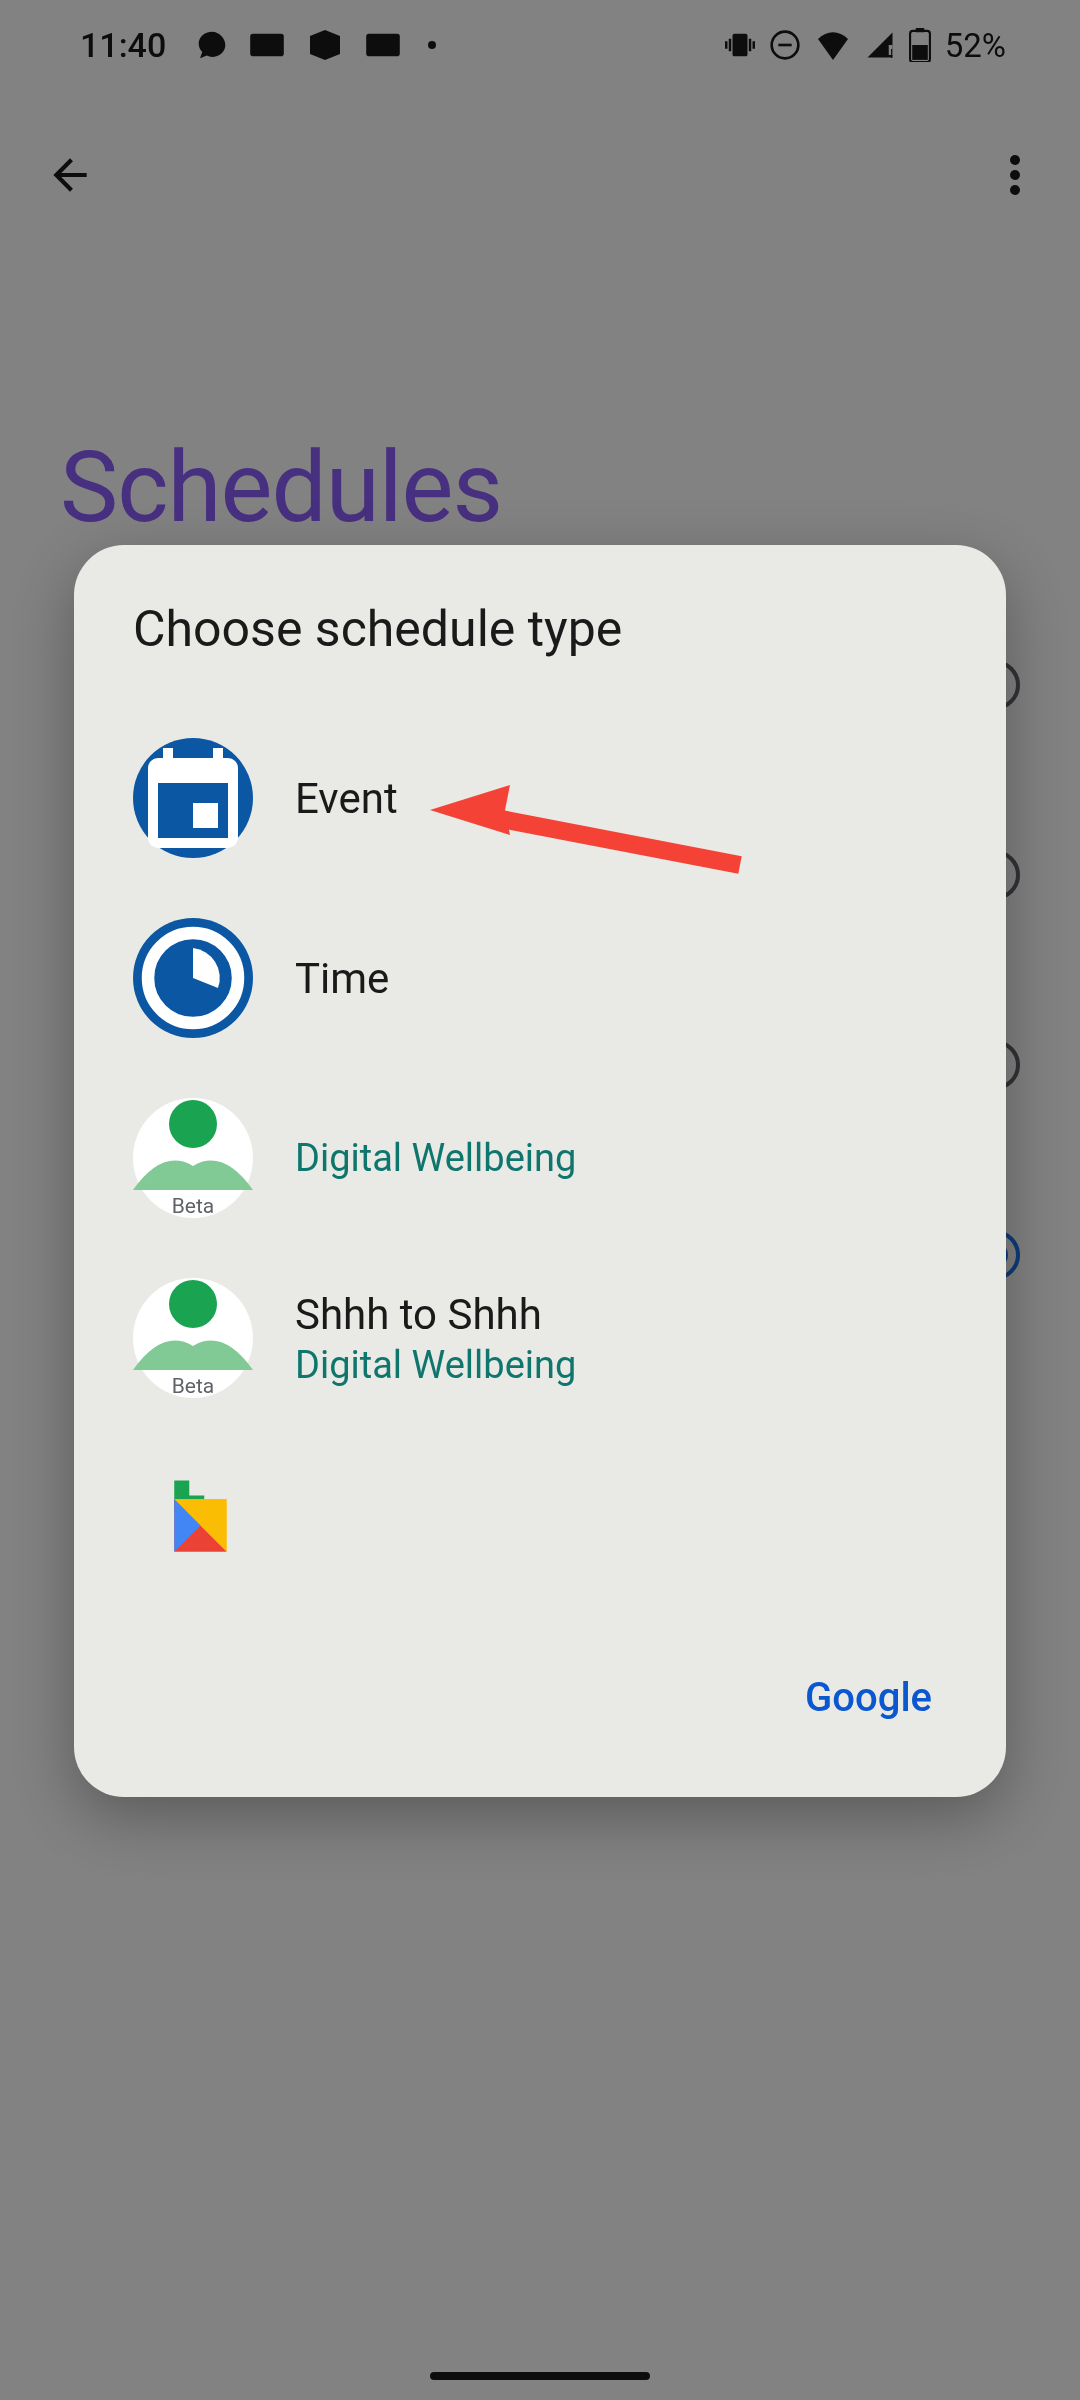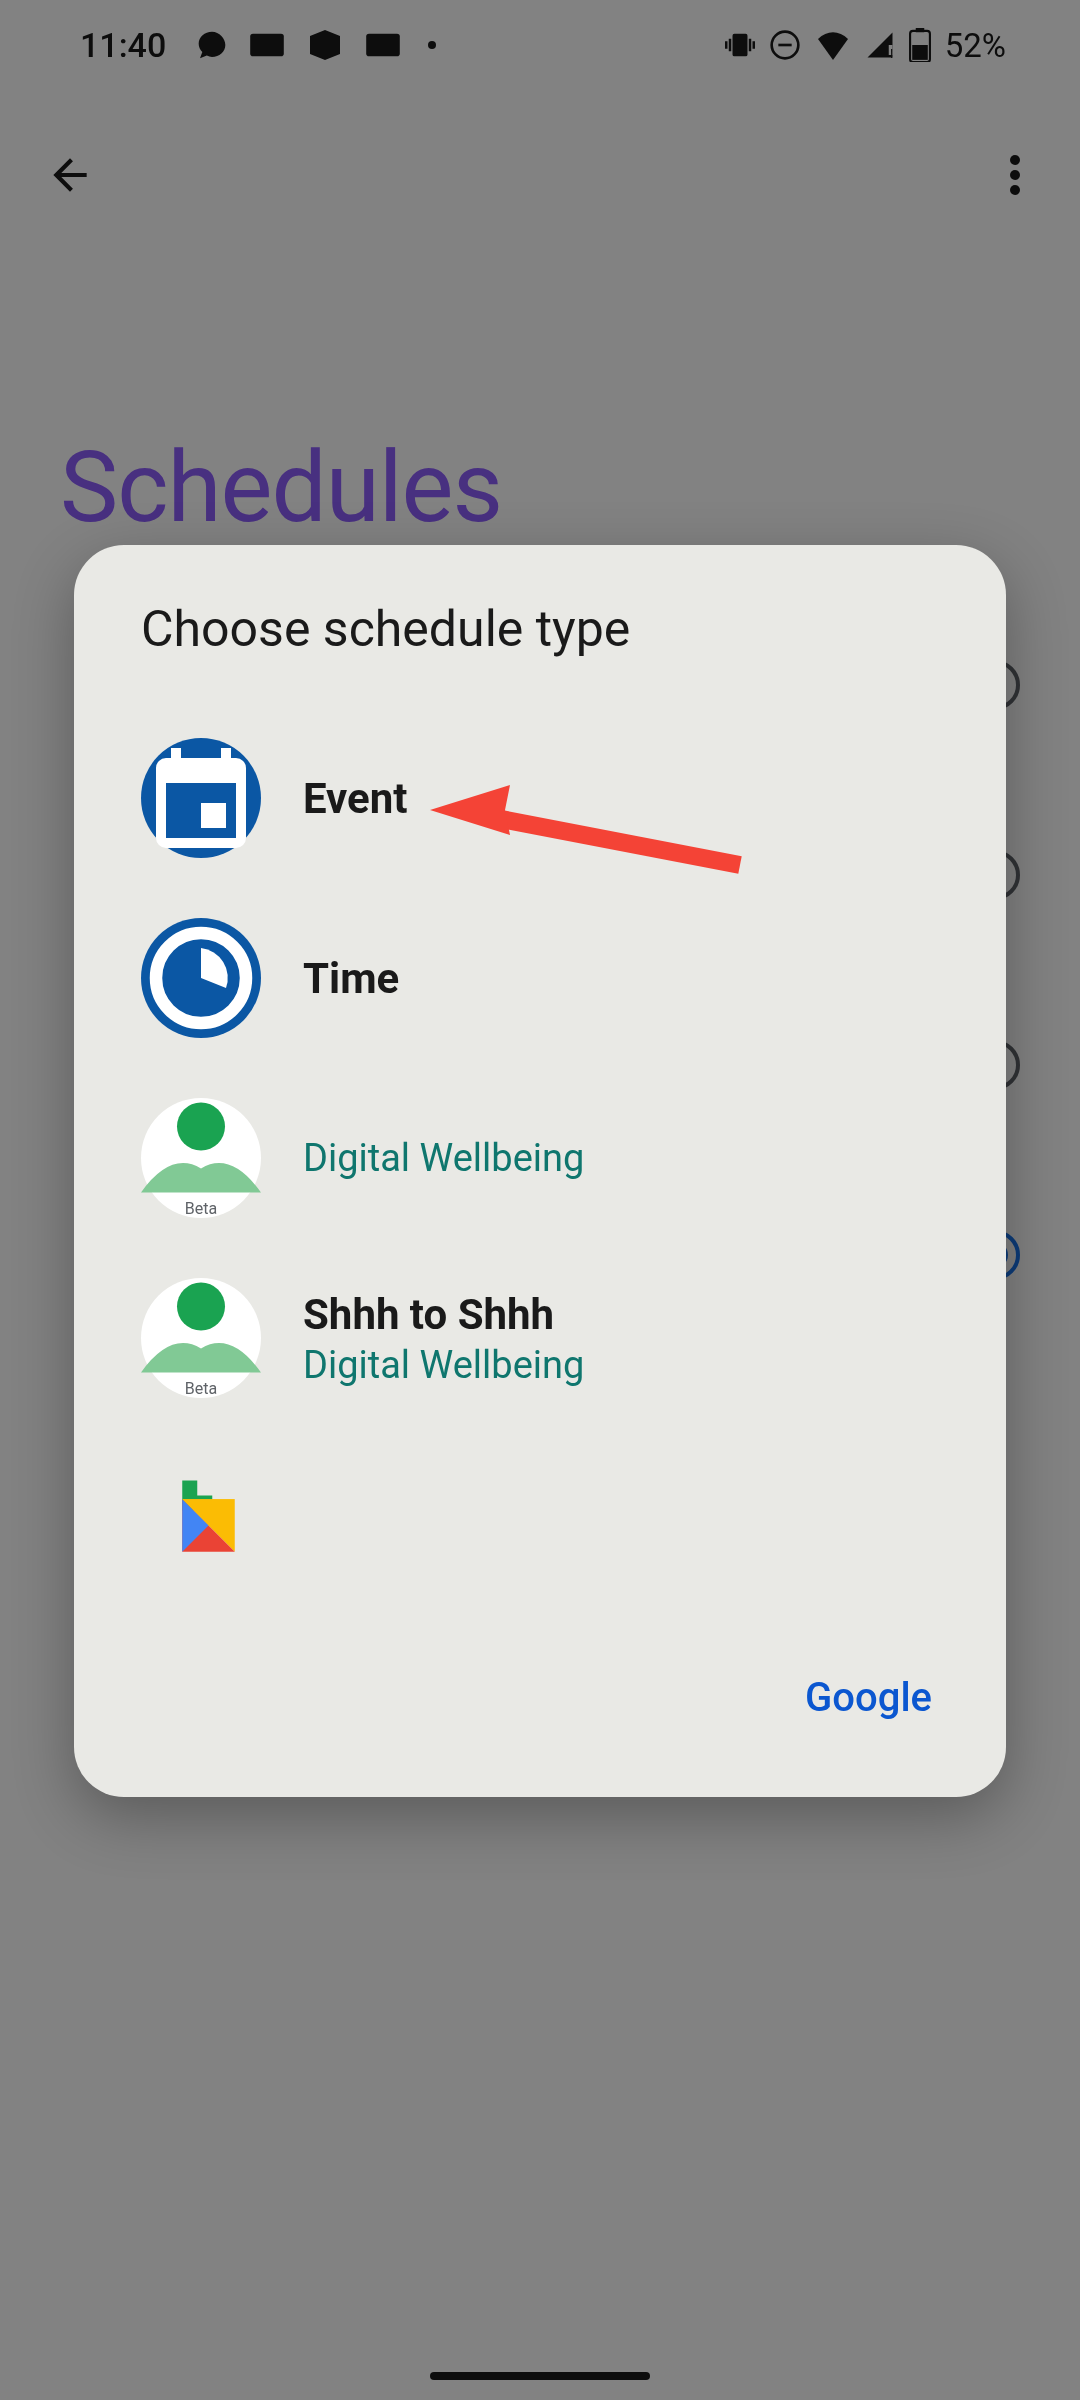--- a/index.html
+++ b/index.html
@@ -121,21 +121,21 @@
     }
     
     .dialog {
       position: absolute;
       top: 545px;
       left: 74px;
       right: 74px;
       background: #e9e9e5;
       border-radius: 50px;
       z-index: 20;
-      padding: 55px 0 40px 12px;
+      padding: 55px 0 40px 4px;
       box-shadow: 0 20px 60px rgba(0,0,0,0.3);
     }
     
     .dialog-title {
       font-size: 50px;
       font-weight: 400;
       color: #1a1a1a;
       padding: 0 55px 50px 55px;
     }
     
@@ -167,21 +167,21 @@
     
     .option-text {
       display: flex;
       flex-direction: column;
       gap: 4px;
     }
     
     .option-title {
       font-size: 42px;
       color: #1a1a1a;
-      font-weight: 700;
+      font-weight: 400;
     }
     
     .option-subtitle {
       font-size: 38px;
       color: #0f766e;
     }
     
     .dialog-actions {
       display: flex;
       justify-content: flex-end;
@@ -227,21 +227,21 @@
     
     .icon-blue {
       background: #0b57a4;
     }
     
     .icon-white {
       background: #ffffff;
     }
     
     .beta-badge {
-      font-size: 16px;
+      font-size: 21px;
       color: #5f6368;
       margin-top: 2px;
     }
     
     .play-icon {
       width: 90px;
       height: 90px;
       position: relative;
     }
     

